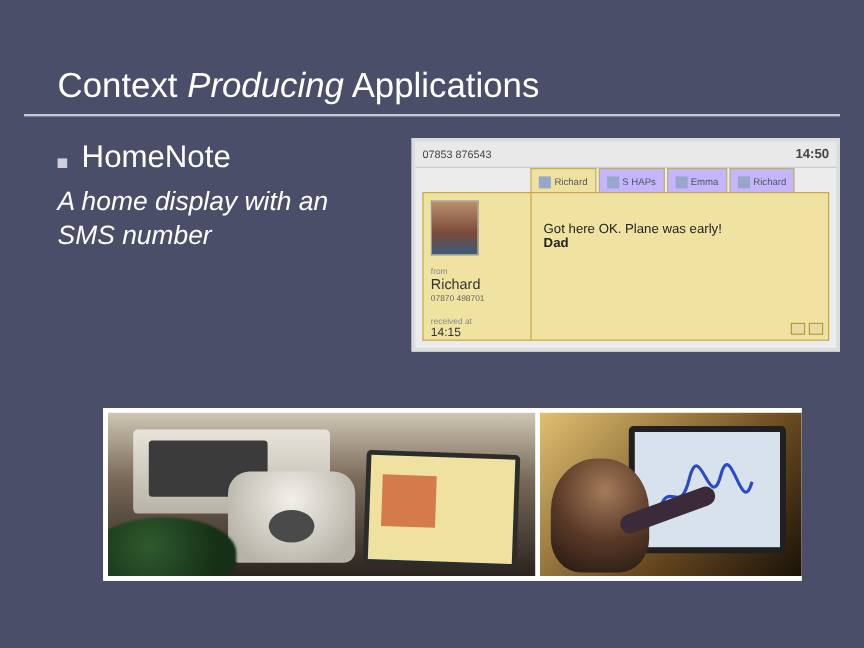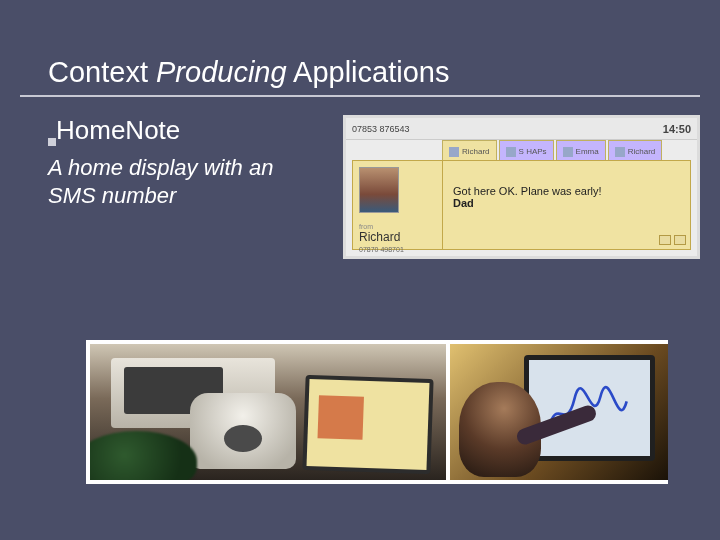--- a/index.html
+++ b/index.html
@@ -27,21 +27,22 @@
     display: flex;
     gap: 18px;
     align-items: flex-start;
   }
   .text-col {
     flex: 0 0 305px;
     padding-left: 28px;
   }
   .bullet-row {
     display: flex;
-    align-items: flex-end;
+    align-items: center;
+    gap: 12px;
     margin-bottom: 8px;
   }
   .bullet {
     width: 8px; height: 8px;
     background: #cfd0da;
     margin-top: 10px;
     flex: 0 0 auto;
   }
   .item-title {
     font-size: 26px;
@@ -52,21 +53,21 @@
     font-style: italic;
     line-height: 1.25;
     max-width: 240px;
   }
 
   
   .mock-app {
     flex: 1 1 auto;
     background: #ececec;
     border: 3px solid #dcdcdc;
-    height: 144px;
+    height: 178px;
     position: relative;
     font-family: Arial, sans-serif;
     color: #333;
     overflow: hidden;
     filter: blur(0.15px);
   }
   .mock-top {
     height: 22px;
     background: #e9e9e9;
     display: flex;

